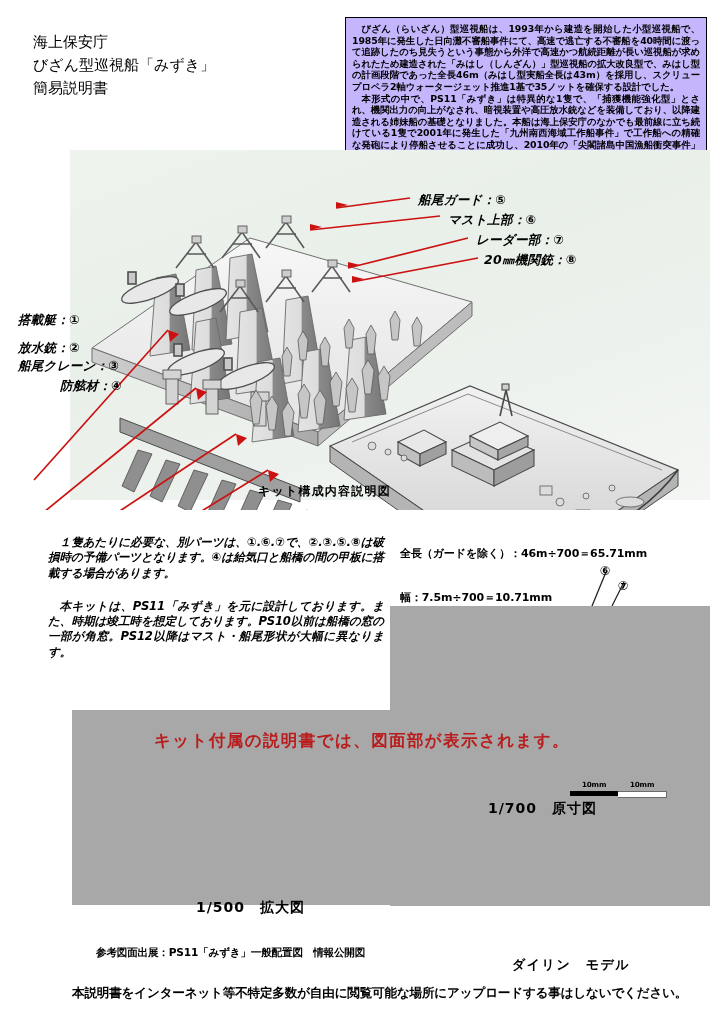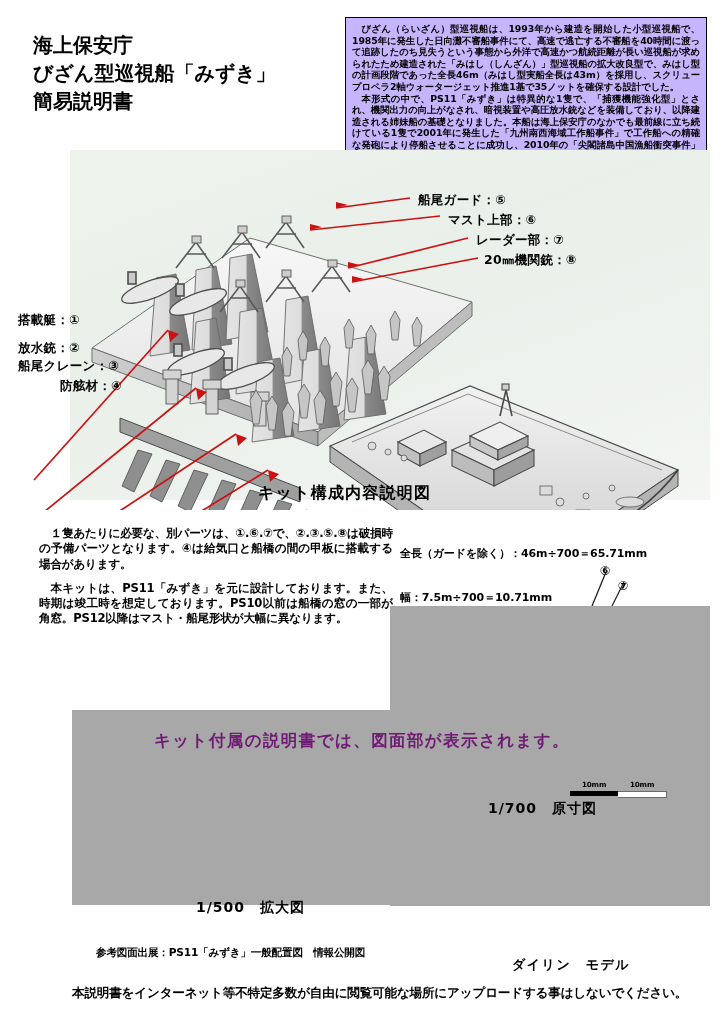--- a/index.html
+++ b/index.html
@@ -18,23 +18,23 @@
     height: 1024px;
     background: #ffffff;
     overflow: hidden;
   }
 
   
   #title-block {
     position: absolute;
     left: 33px;
     top: 31px;
-    font-size: 20px;
-    line-height: 28px;
-    font-weight: 700;
+    font-size: 15px;
+    line-height: 23px;
+    font-weight: 400;
     letter-spacing: 0px;
     white-space: pre;
   }
 
   
   #desc-box {
     position: absolute;
     left: 345px;
     top: 17px;
     width: 362px;
@@ -55,20 +55,21 @@
   }
   #desc-box p.ind { text-indent: 1em; }
 
   
   #render-area {
     position: absolute;
     left: 0px;
     top: 150px;
     width: 600px;
     height: 360px;
+    font-style: italic;
   }
   #render-bg {
     position: absolute;
     left: 70px;
     top: 0px;
     width: 640px;
     height: 350px;
     background: linear-gradient(160deg, #eef3ee 0%, #e9efe9 38%, #eef2ee 70%, #f3f6f3 100%);
   }
 
@@ -78,38 +79,38 @@
     font-size: 12.5px;
     font-weight: 700;
     white-space: nowrap;
     letter-spacing: 0.3px;
   }
 
   #caption-kit {
     position: absolute;
     left: 258px;
     top: 483px;
-    font-size: 16px;
+    font-size: 12px;
     font-weight: 700;
     letter-spacing: 1.2px;
     white-space: nowrap;
   }
 
   
   #notes {
     position: absolute;
     left: 30px;
     top: 517px;
     width: 372px;
     font-size: 11.6px;
     line-height: 15.3px;
     font-weight: 700;
     letter-spacing: -0.2px;
   }
-  #notes p { margin: 9px; text-align: justify; text-justify: inter-character; }
+  #notes p { margin: 18px; text-align: justify; text-justify: inter-character; font-style: italic; }
   #notes p.ind { text-indent: 1em; }
 
   
   #dims {
     position: absolute;
     left: 400px;
     top: 518px;
     font-size: 11px;
     line-height: 14.6px;
     font-weight: 700;
@@ -128,21 +129,21 @@
 
   #redact-msg {
     position: absolute;
     left: 72px;
     top: 730px;
     width: 580px;
     text-align: center;
     font-size: 16.5px;
     font-weight: 700;
     letter-spacing: 1.4px;
-    color: #701a75;
+    color: #b91c1c;
     white-space: nowrap;
   }
 
   
   #scale700 {
     position: absolute;
     left: 488px;
     top: 800px;
     font-size: 14px;
     font-weight: 700;

